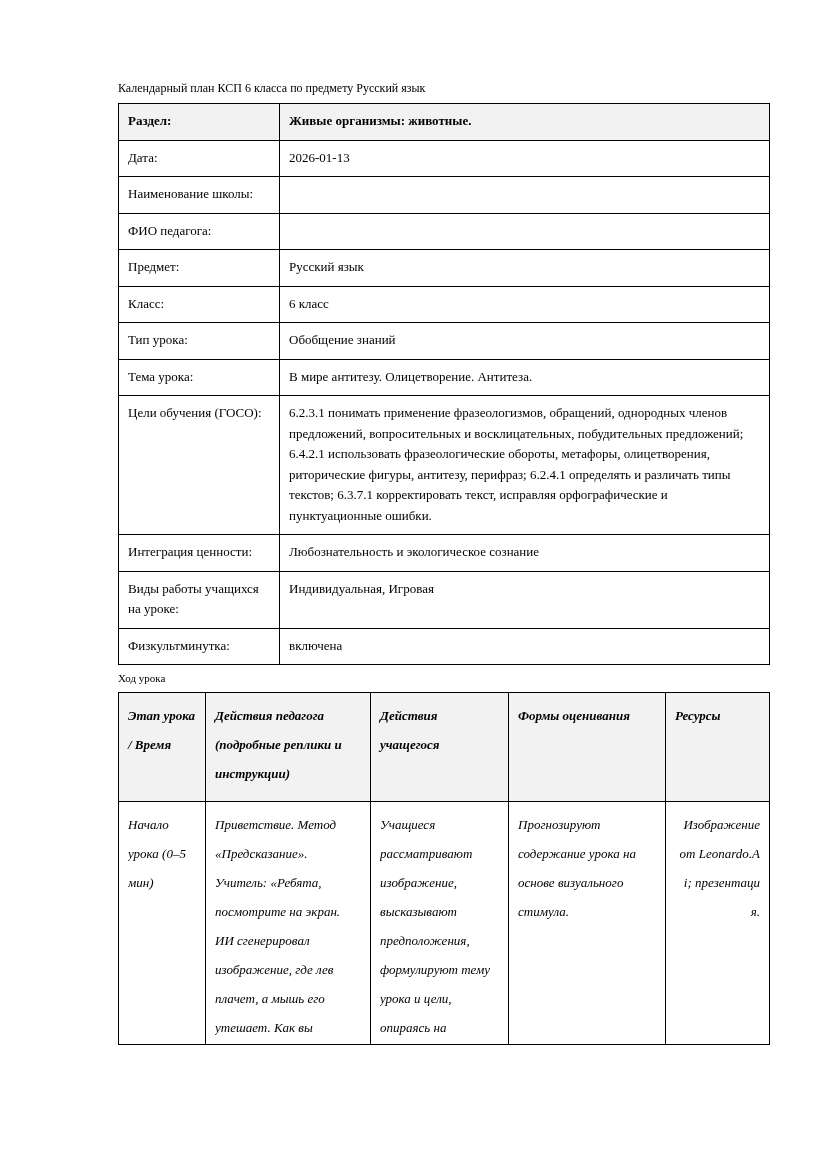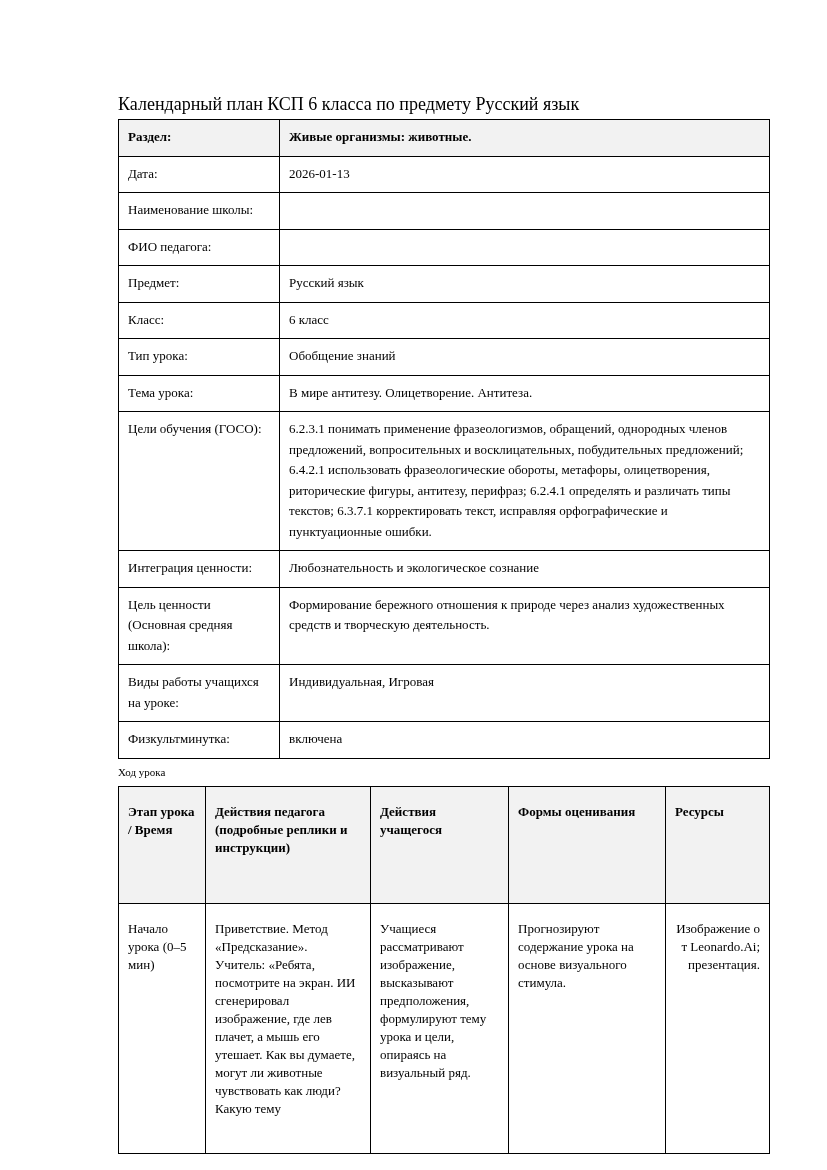--- a/index.html
+++ b/index.html
@@ -16,23 +16,23 @@
     -webkit-font-smoothing: antialiased;
   }
   .page {
     position: relative;
     width: 827px;
     height: 1170px;
     box-sizing: border-box;
     padding: 78px 58px 0 118px;
   }
   .doc-title {
-    font-size: 18px;
+    font-size: 12px;
     line-height: 20px;
-    margin: 16px 0 5px 0;
+    margin: 0 0 5px 0;
     white-space: nowrap;
   }
   table.kcp {
     border-collapse: collapse;
     table-layout: fixed;
     width: 651px;
     margin: 0;
   }
   table.kcp td {
     border: 1px solid #000000;
@@ -61,22 +61,23 @@
     margin: 4px 0 4px 0;
   }
 
   
   table.flow col.f1 { width: 87px; }
   table.flow col.f2 { width: 165px; }
   table.flow col.f3 { width: 138px; }
   table.flow col.f4 { width: 157px; }
   table.flow col.f5 { width: 104px; }
   table.flow td {
-    padding: 16px 9px 8px 9px;
-    line-height: 18px;
+    padding: 8px 9px 8px 9px;
+    line-height: 29px;
+    font-style: italic;
   }
   table.flow tr.head td {
     background: #f2f2f2;
     font-weight: bold;
     height: 92px;
   }
   table.flow tr.body td {
     height: 225px;
     overflow: hidden;
   }
@@ -137,24 +138,20 @@
       </tr>
       <tr>
         <td class="label">Цели обучения (ГОСО):</td>
         <td class="value">6.2.3.1 понимать применение фразеологизмов, обращений, однородных членов предложений, вопросительных и восклицательных, побудительных предложений; 6.4.2.1 использовать фразеологические обороты, метафоры, олицетворения, риторические фигуры, антитезу, перифраз; 6.2.4.1 определять и различать типы текстов; 6.3.7.1 корректировать текст, исправляя орфографические и пунктуационные ошибки.</td>
       </tr>
       <tr>
         <td class="label">Интеграция ценности:</td>
         <td class="value">Любознательность и экологическое сознание</td>
       </tr>
       <tr>
-        <td class="label">Цель ценности (Основная средняя школа):</td>
-        <td class="value">Формирование бережного отношения к природе через анализ художественных средств и творческую деятельность.</td>
-      </tr>
-      <tr>
         <td class="label">Виды работы учащихся на уроке:</td>
         <td class="value">Индивидуальная, Игровая</td>
       </tr>
       <tr>
         <td class="label">Физкультминутка:</td>
         <td class="value">включена</td>
       </tr>
     </tbody>
   </table>
 

